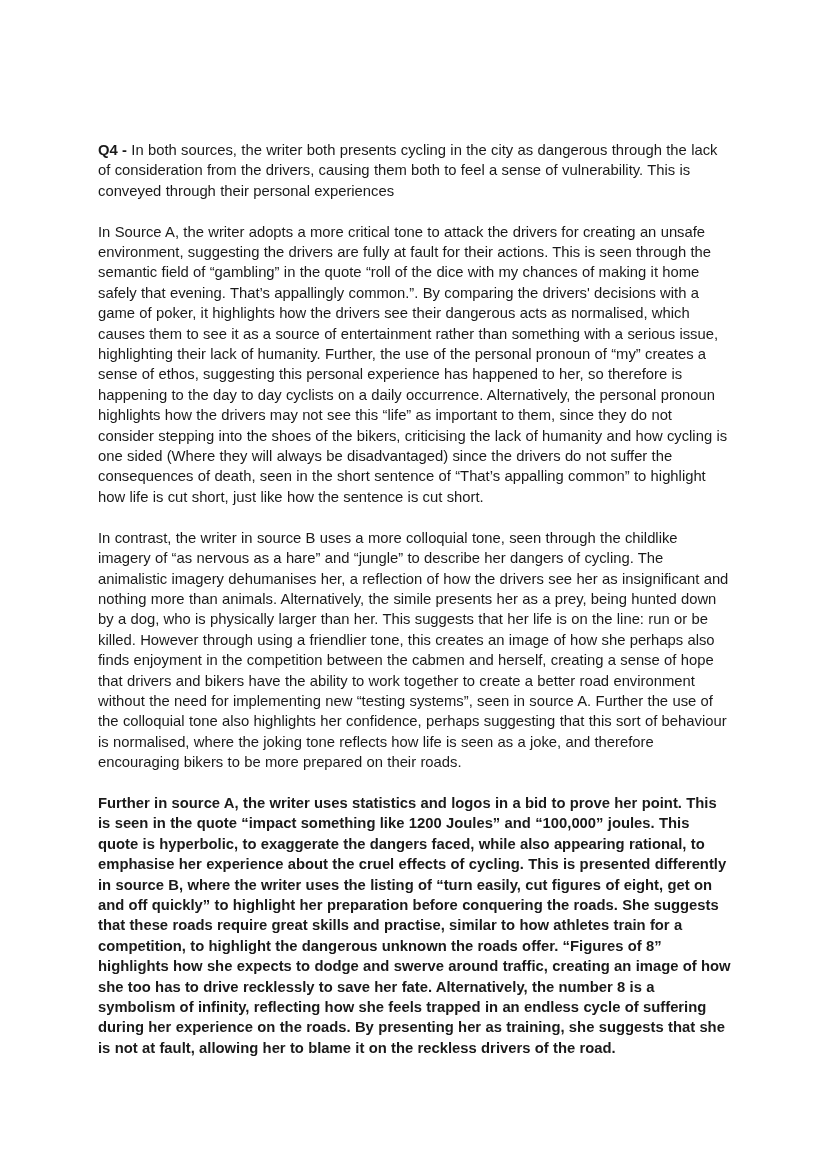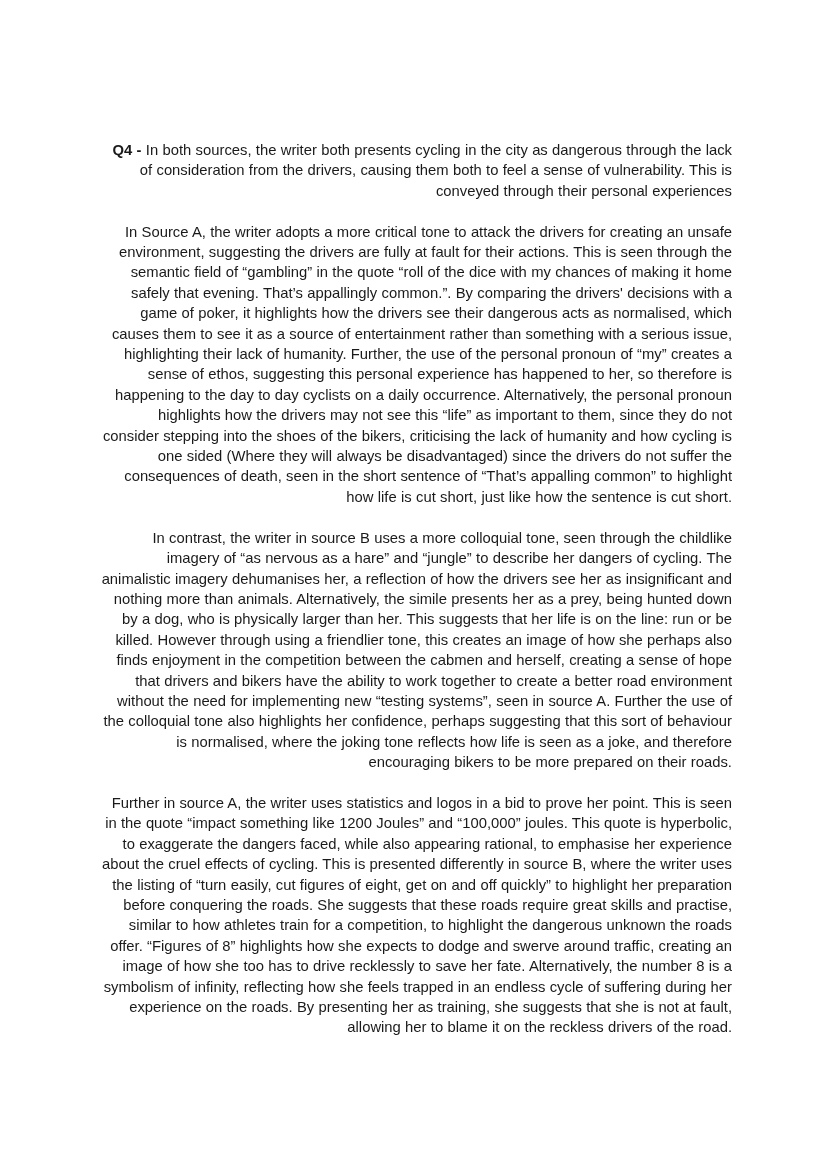--- a/index.html
+++ b/index.html
@@ -19,28 +19,29 @@
     background: #ffffff;
   }
   .content {
     position: absolute;
     left: 98px;
     top: 140px;
     width: 634px;
     color: #1a1a1a;
     font-size: 14.8px;
     line-height: 20.4px;
-    text-align: right;
+    text-align: left;
     word-spacing: 0.2px;
   }
   .content p {
     margin: 0 0 20.4px 0;
   }
   .content p:last-child {
     margin-bottom: 4px;
+    font-weight: bold;
   }
   .q-label {
     font-weight: bold;
   }
 </style>
 </head>
 <body>
 
 <div class="page">
   <div class="content">

